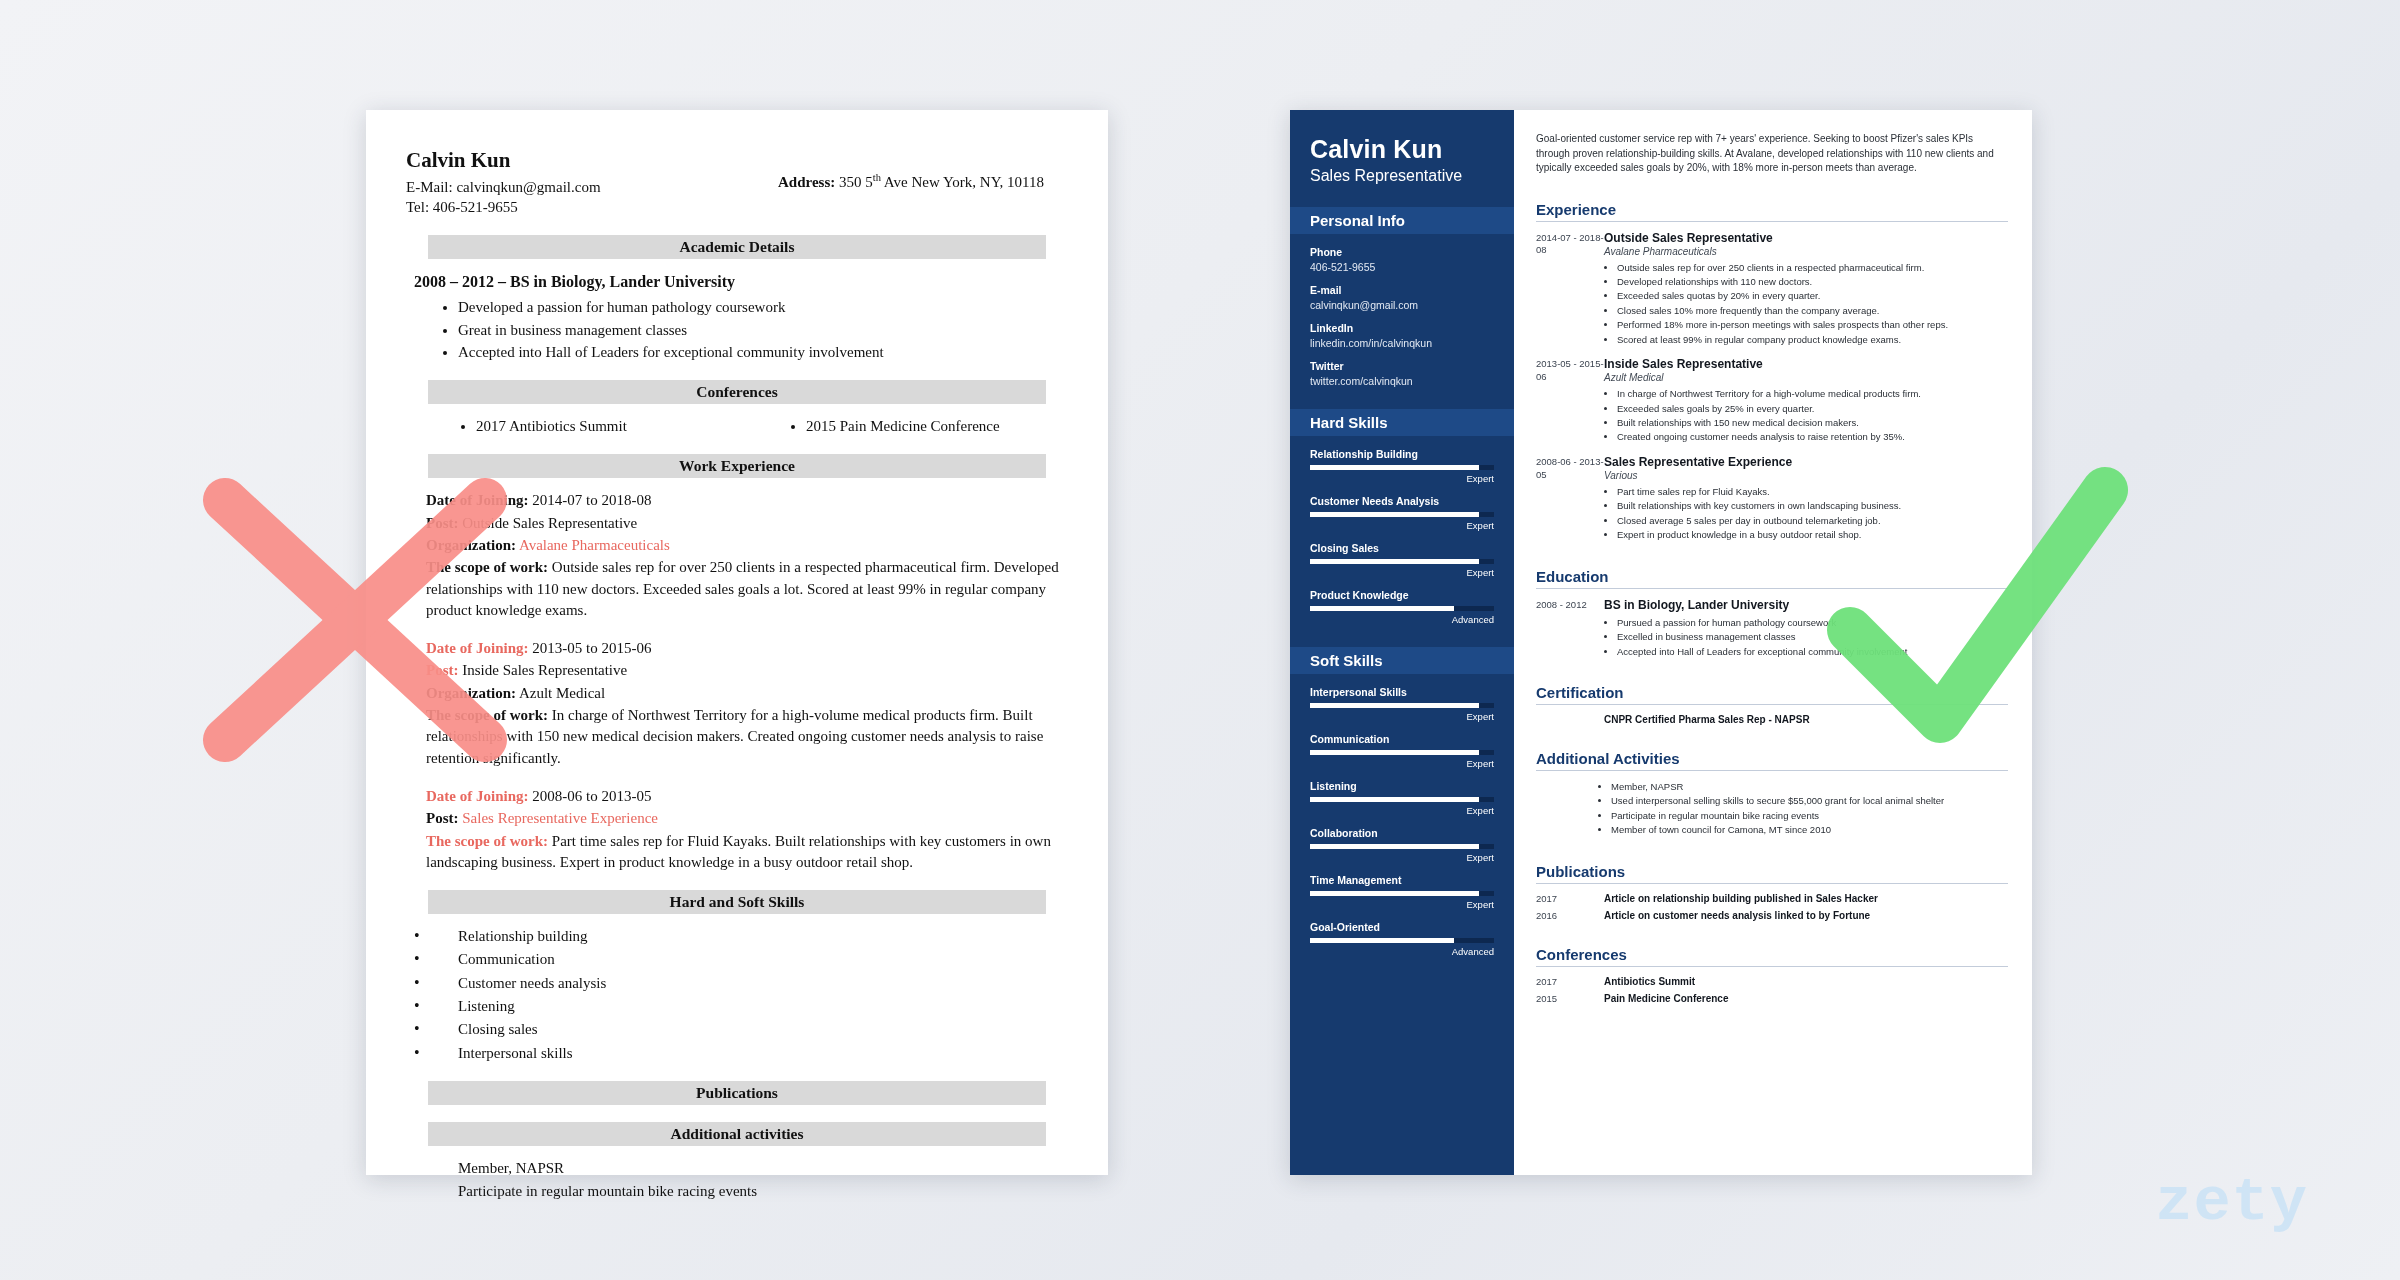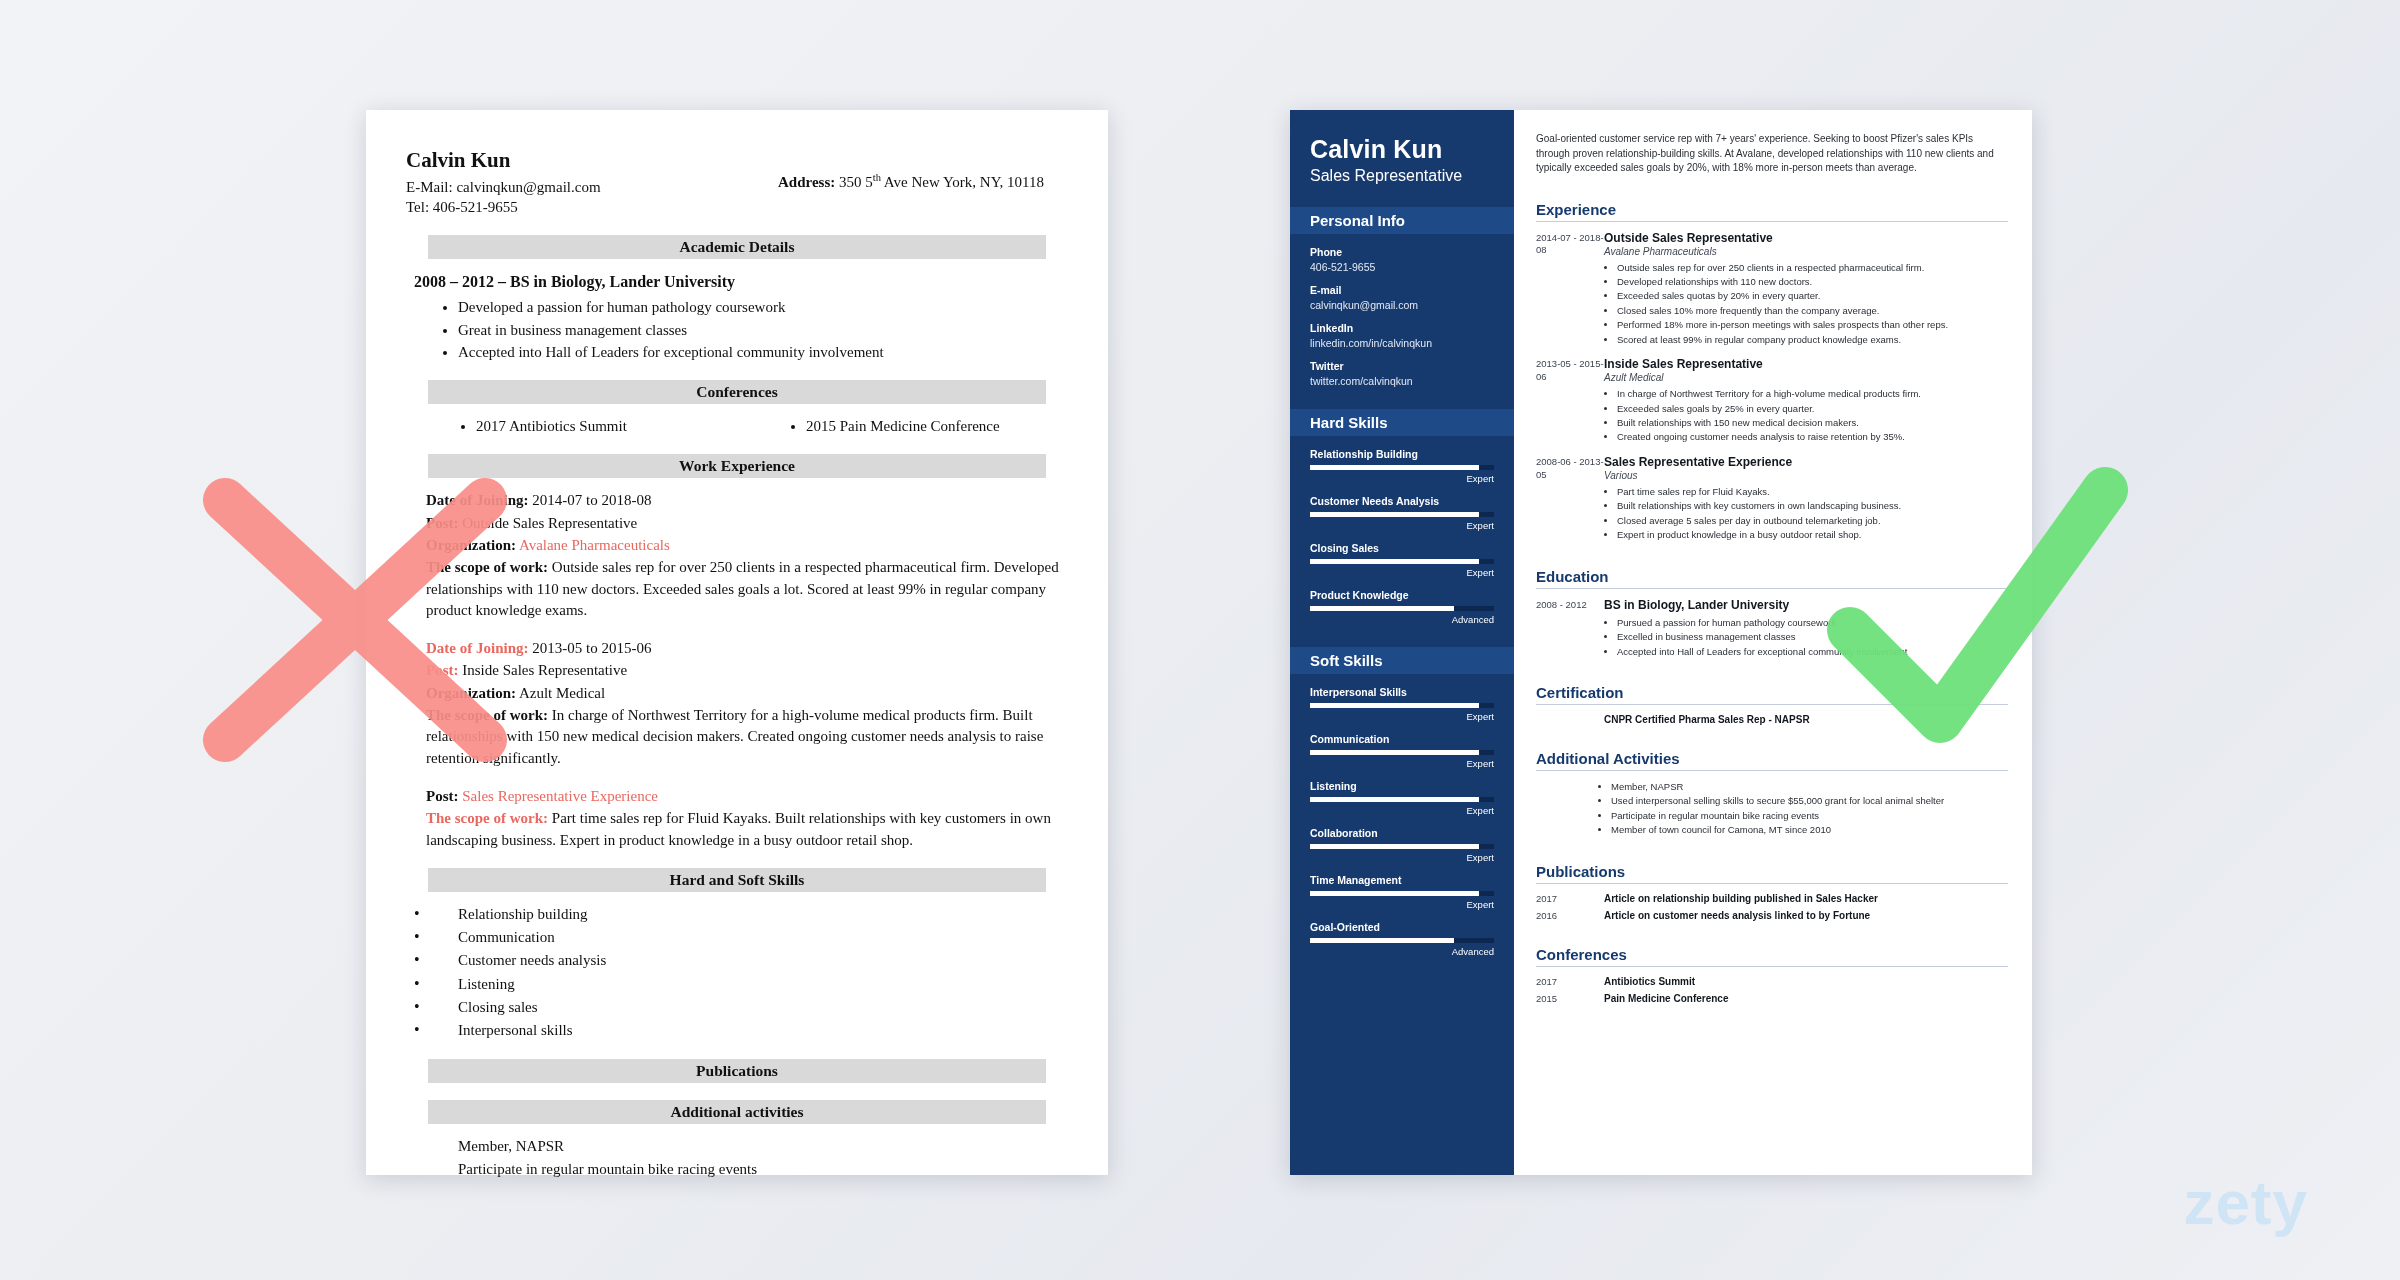--- a/index.html
+++ b/index.html
@@ -110,21 +110,21 @@
   .pub-row .t { font-size: 10px; font-weight: bold; color: #12171f; }
 
   
   .x-mark, .check-mark { position: absolute; pointer-events: none; }
   .x-mark { left: 185px; top: 460px; }
   .check-mark { left: 1810px; top: 460px; }
 
   .zety {
     position: absolute; right: 92px; bottom: 42px;
     font-size: 62px; color: #cfe4f5; font-weight: bold;
-    font-family: Liberation Sans, sans-serif; letter-spacing: 1px;
+    font-family: Liberation Mono, monospace; letter-spacing: 1px;
   }
   sup { font-size: 70%; vertical-align: super; }
 </style>
 </head>
 <body>
 
 <div class="bad-resume">
   <div class="bad-head-row">
     <div>
       <div class="bad-name">Calvin Kun</div>
@@ -172,20 +172,21 @@
     </div>
 
     <div class="work-block">
       <div class="ln"><b class="rd">Date of Joining:</b><span> 2013-05 to 2015-06</span></div>
       <div class="ln"><b class="rd">Post:</b><span> Inside Sales Representative</span></div>
       <div class="ln"><b>Organization:</b><span> Azult Medical</span></div>
       <div class="ln"><b>The scope of work:</b><span> In charge of Northwest Territory for a high-volume medical products firm. Built relationships with 150 new medical decision makers. Created ongoing customer needs analysis to raise retention significantly.</span></div>
     </div>
 
     <div class="work-block">
+      <div class="ln"><b class="rd">Date of Joining:</b><span> 2008-06 to 2013-05</span></div>
       <div class="ln"><b>Post:</b><span class="rd"> Sales Representative Experience</span></div>
       <div class="ln"><b class="rd">The scope of work:</b><span> Part time sales rep for Fluid Kayaks. Built relationships with key customers in own landscaping business. Expert in product knowledge in a busy outdoor retail shop.</span></div>
     </div>
 
   </div>
 
   <div class="bar">Hard and Soft Skills</div>
   <div class="bad-body">
     <ul class="skills-list">
       <li>Relationship building</li>

